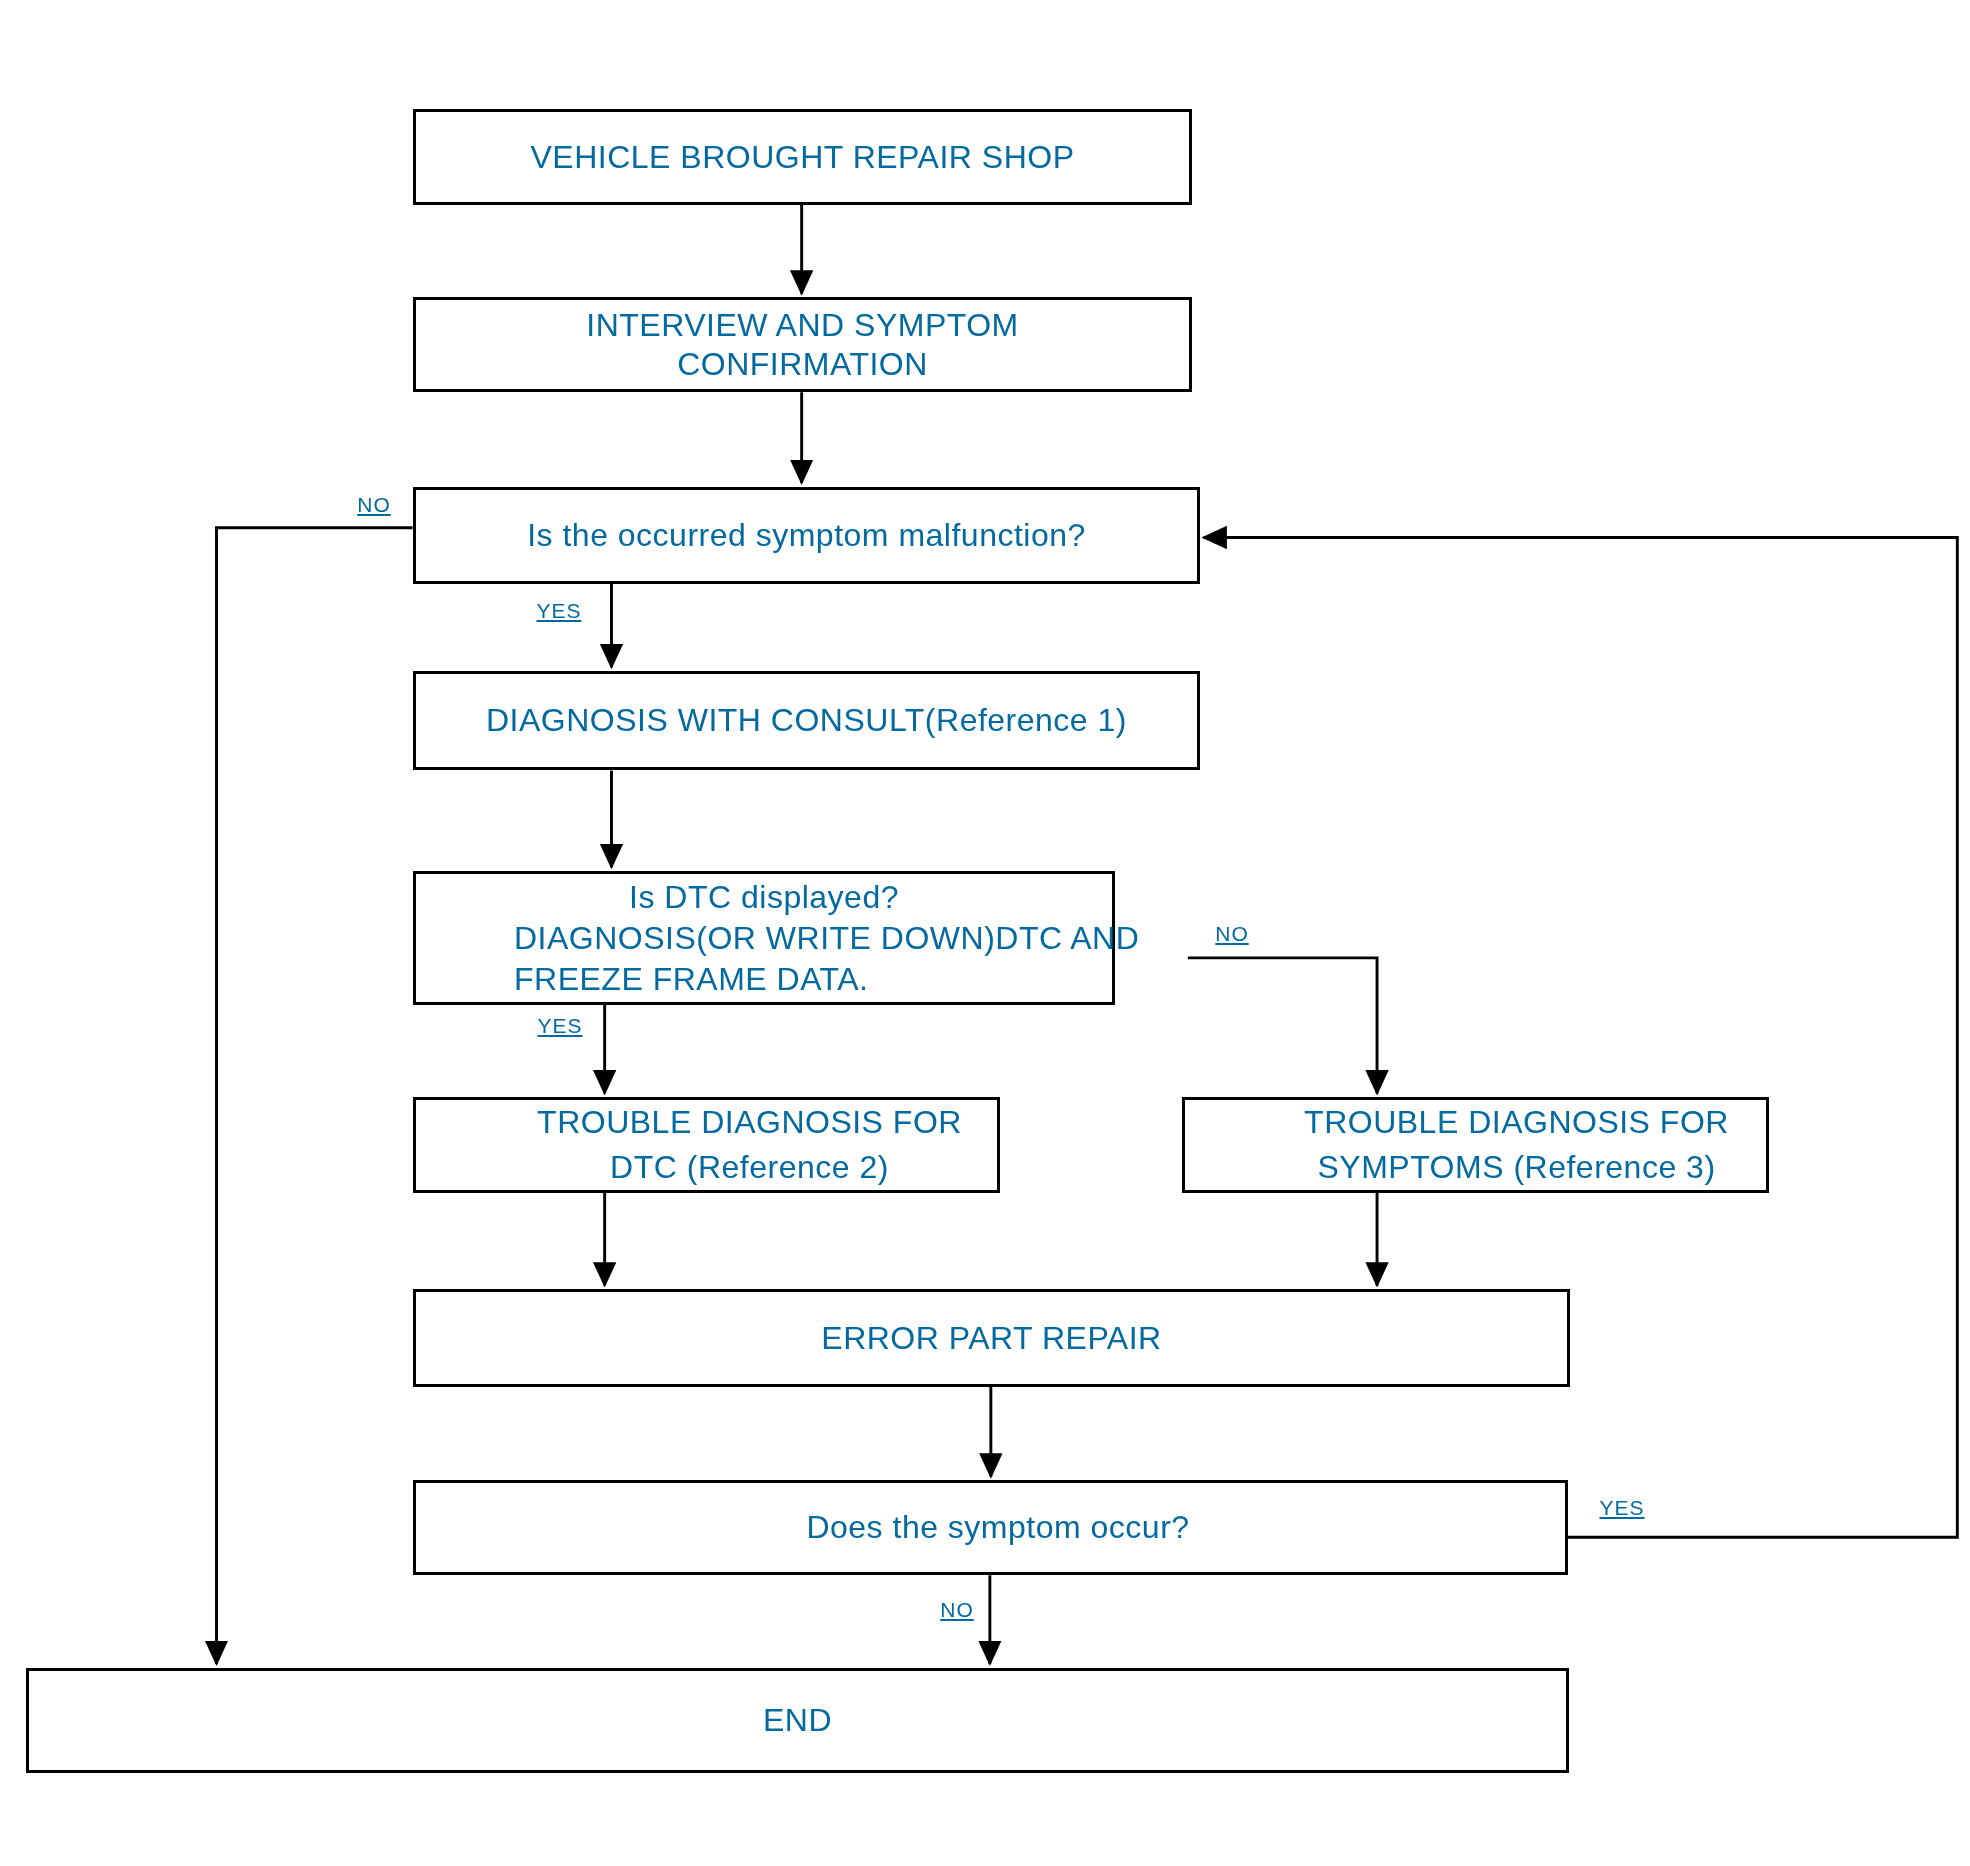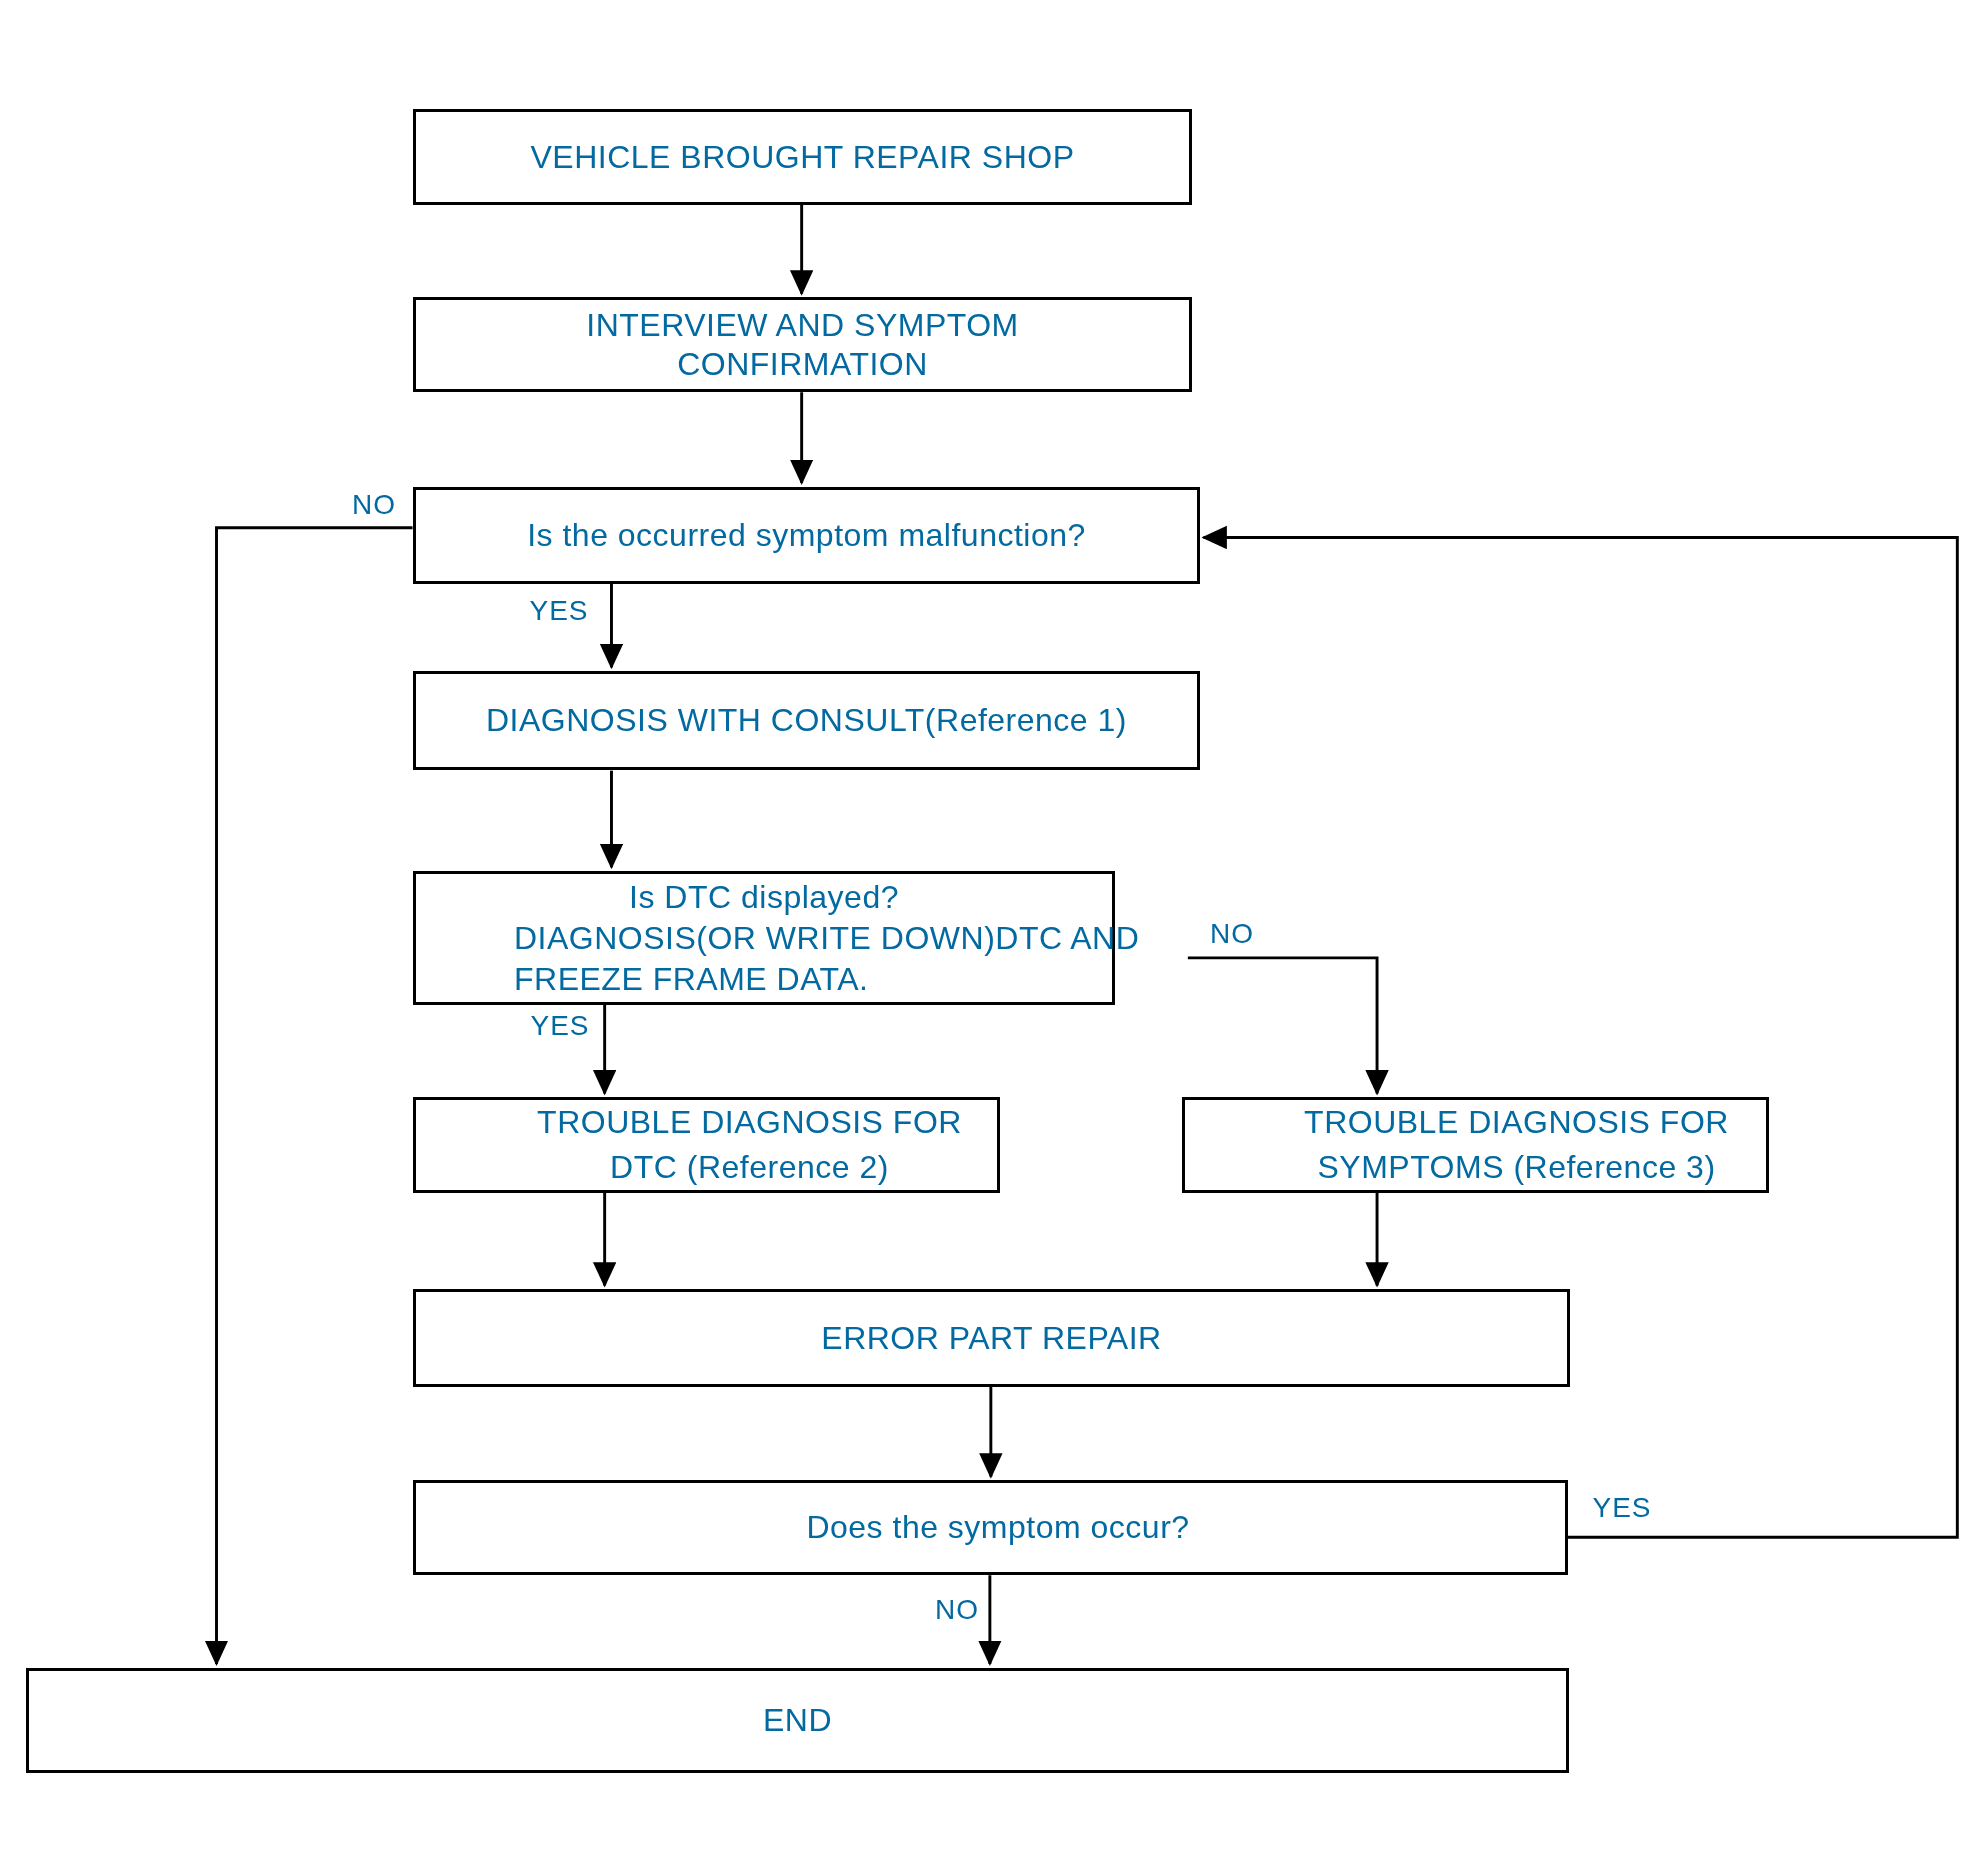--- a/index.html
+++ b/index.html
@@ -42,25 +42,26 @@
     text-align: left;
   }
   .node.tall .line { line-height: 41px; }
   .node.twoline-left .line {
     text-align: center;
     line-height: 45px;
   }
   .edge-label {
     position: absolute;
     transform: translate(-50%, -50%);
-    font-size: 28px;
+    font-size: 21px;
     letter-spacing: 1px;
     white-space: nowrap;
     background: #ffffff;
     padding: 0 2px;
+    text-decoration: underline;
   }
   
   #node-vehicle          { left: 413px;  top: 109px;  width: 779px;  height: 96px; }
   #node-interview        { left: 413px;  top: 297px;  width: 779px;  height: 95px; }
   #node-malfunction      { left: 413px;  top: 487px;  width: 787px;  height: 97px; }
   #node-diagnosis        { left: 413px;  top: 671px;  width: 787px;  height: 99px; }
   #node-dtc-displayed    { left: 413px;  top: 871px;  width: 702px;  height: 134px; }
   #node-trouble-dtc      { left: 413px;  top: 1097px; width: 587px;  height: 96px;  padding-left: 86px; }
   #node-trouble-symptoms { left: 1182px; top: 1097px; width: 587px;  height: 96px;  padding-left: 82px; }
   #node-error-repair     { left: 413px;  top: 1289px; width: 1157px; height: 98px; }

